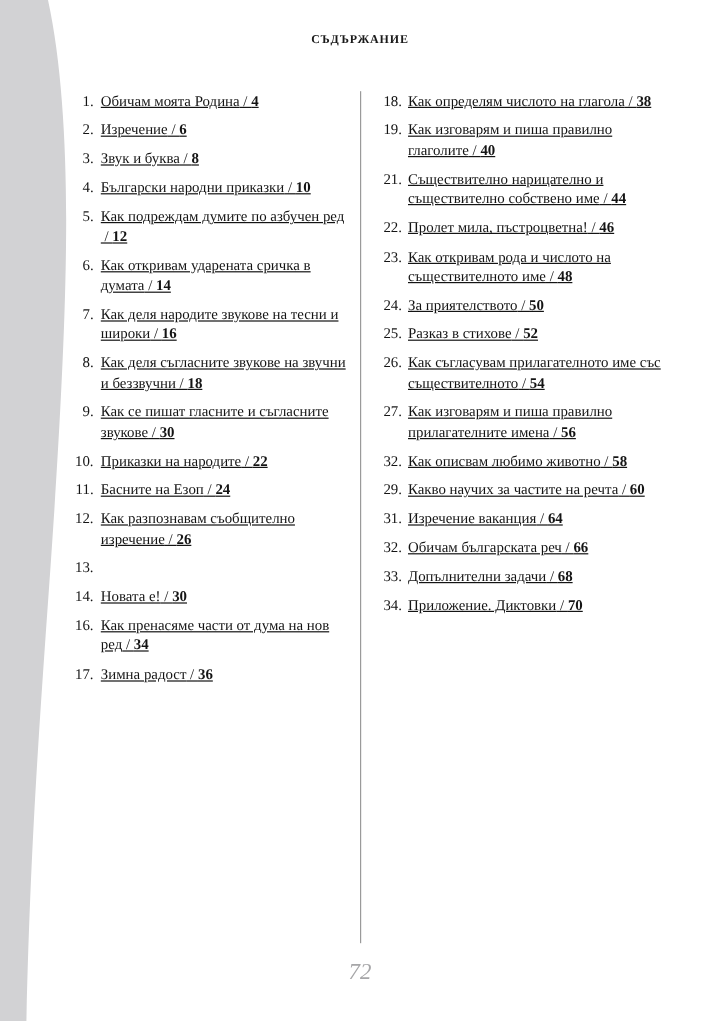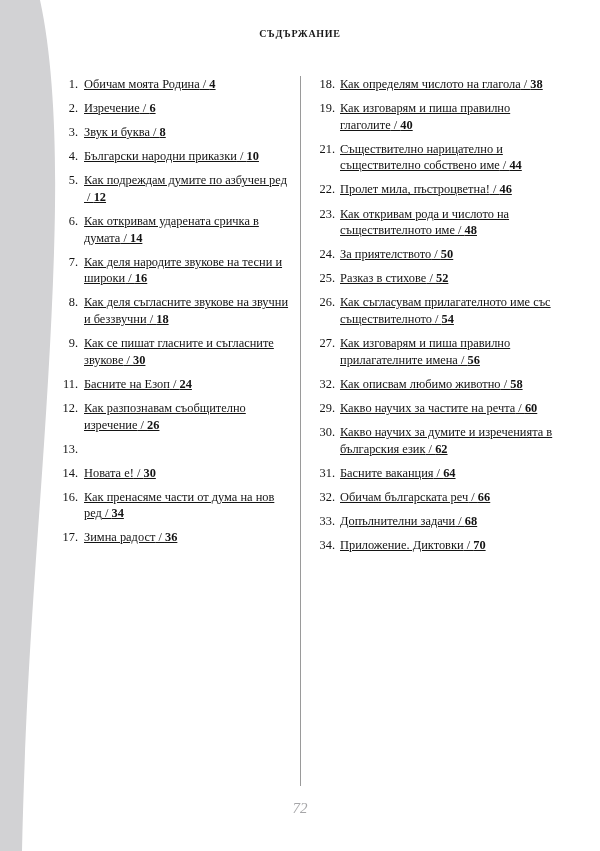--- a/index.html
+++ b/index.html
@@ -96,21 +96,21 @@
   .toc-page {
     font-weight: bold;
   }
   
   #folio {
     position: absolute;
     left: 0;
     top: 800px;
     width: 600px;
     text-align: center;
-    font-size: 15px;
+    font-size: 19px;
     font-style: italic;
     color: #a6a6a8;
     font-family: "Liberation Serif", "DejaVu Serif", serif;
   }
 </style>
 </head>
 <body>
 
 <div id="page">
 
@@ -153,20 +153,24 @@
     </div>
     <div class="toc-item">
       <span class="toc-num">8.</span>
       <span class="toc-text"><span>Как деля съгласните звукове на звучни и беззвучни</span><span class="toc-sep"> / </span><span class="toc-page">18</span></span>
     </div>
     <div class="toc-item">
       <span class="toc-num">9.</span>
       <span class="toc-text"><span>Как се пишат гласните и съгласните звукове</span><span class="toc-sep"> / </span><span class="toc-page">30</span></span>
     </div>
     <div class="toc-item">
+      <span class="toc-num">10.</span>
+      <span class="toc-text"><span>Приказки на народите</span><span class="toc-sep"> / </span><span class="toc-page">22</span></span>
+    </div>
+    <div class="toc-item">
       <span class="toc-num">11.</span>
       <span class="toc-text"><span>Басните на Езоп</span><span class="toc-sep"> / </span><span class="toc-page">24</span></span>
     </div>
     <div class="toc-item">
       <span class="toc-num">12.</span>
       <span class="toc-text"><span>Как разпознавам съобщително изречение</span><span class="toc-sep"> / </span><span class="toc-page">26</span></span>
     </div>
     <div class="toc-item">
       <span class="toc-num">13.</span>
     </div>
@@ -223,26 +227,22 @@
     </div>
     <div class="toc-item">
       <span class="toc-num">32.</span>
       <span class="toc-text"><span>Как описвам любимо животно</span><span class="toc-sep"> / </span><span class="toc-page">58</span></span>
     </div>
     <div class="toc-item">
       <span class="toc-num">29.</span>
       <span class="toc-text"><span>Какво научих за частите на речта</span><span class="toc-sep"> / </span><span class="toc-page">60</span></span>
     </div>
     <div class="toc-item">
-      <span class="toc-num">30.</span>
-      <span class="toc-text"><span>Какво научих за думите и изреченията в българския език</span><span class="toc-sep"> / </span><span class="toc-page">62</span></span>
-    </div>
-    <div class="toc-item">
       <span class="toc-num">31.</span>
-      <span class="toc-text"><span>Басните ваканция</span><span class="toc-sep"> / </span><span class="toc-page">64</span></span>
+      <span class="toc-text"><span>Изречение ваканция</span><span class="toc-sep"> / </span><span class="toc-page">64</span></span>
     </div>
     <div class="toc-item">
       <span class="toc-num">32.</span>
       <span class="toc-text"><span>Обичам българската реч</span><span class="toc-sep"> / </span><span class="toc-page">66</span></span>
     </div>
     <div class="toc-item">
       <span class="toc-num">33.</span>
       <span class="toc-text"><span>Допълнителни задачи</span><span class="toc-sep"> / </span><span class="toc-page">68</span></span>
     </div>
     <div class="toc-item">

